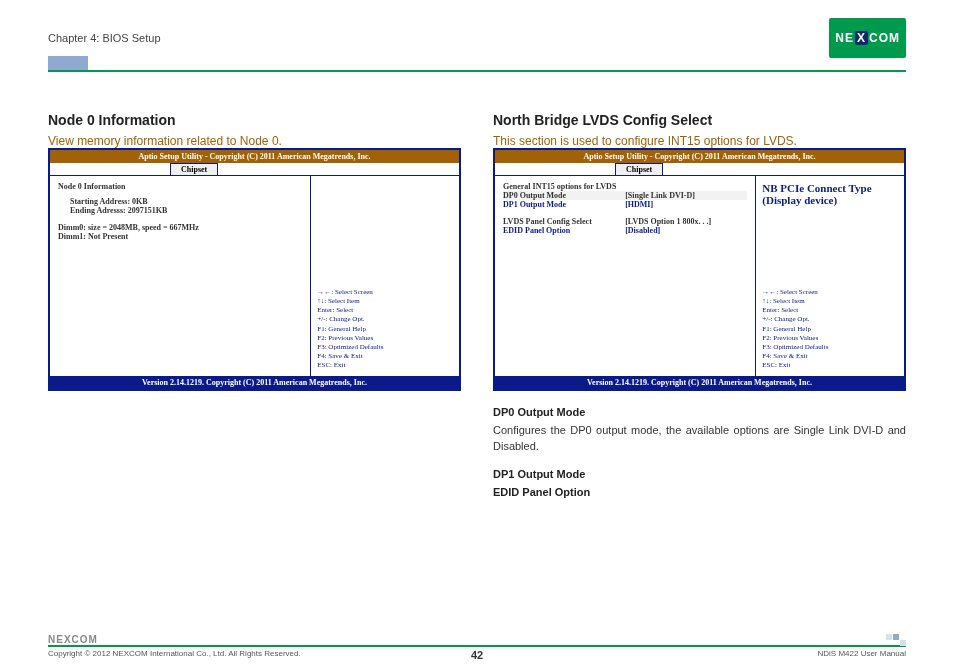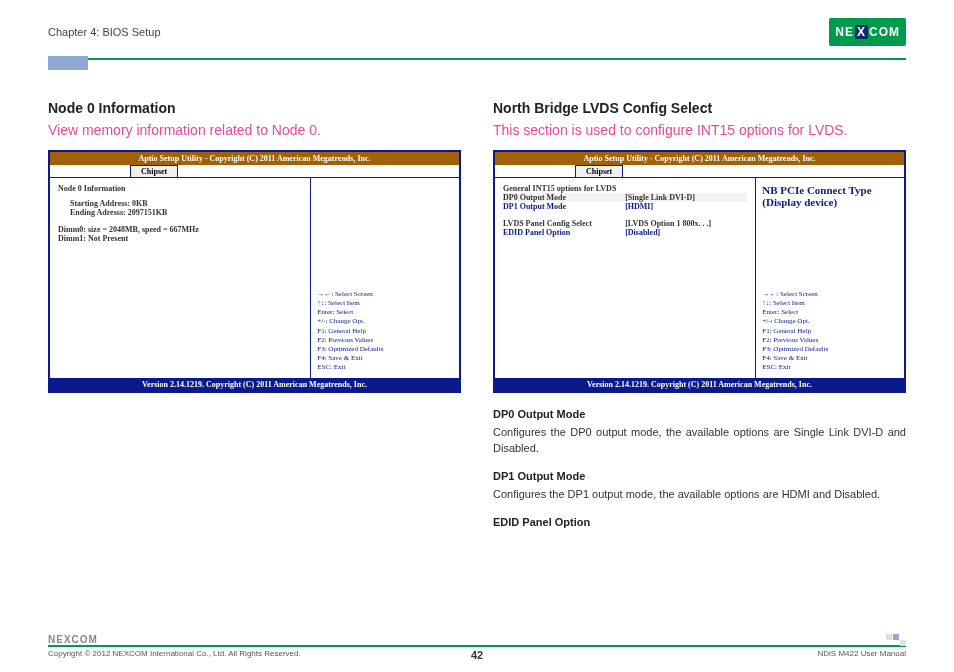--- a/index.html
+++ b/index.html
@@ -8,32 +8,32 @@
     font-size: 11px;
     color: #333;
     background: #fff;
     width: 954px;
     height: 672px;
     position: relative;
     padding: 18px 48px 0 48px;
   }
   .top-bar { display:flex; justify-content:space-between; align-items:center; margin-bottom:12px;}
   .chapter-title { font-size:11px; color:#444; }
-  .logo { height:28px; padding:3px 6px; background:#009a4d; color:#fff; font-weight:bold; font-size:12px; letter-spacing:1px; border-radius:2px; display:flex; align-items:center;}
+  .logo { height:40px; padding:3px 6px; background:#009a4d; color:#fff; font-weight:bold; font-size:12px; letter-spacing:1px; border-radius:2px; display:flex; align-items:center;}
   .logo .x { color:#fff; background:#0a2a6b; padding:0 2px; margin:0 1px; border-radius:2px;}
   .hr-top { border:none; border-top:2px solid #009a4d; margin:2px 0 8px 0;}
   .side-tab { position:absolute; left:48px; top:56px; width:40px; height:14px; background:#8faad0;}
   .columns { display:flex; gap:32px; margin-top:40px;}
   .col { width:50%; }
   .col h2 { font-size:14px; font-weight:bold; color:#222; margin-bottom:6px;}
-  .col p.lead { font-size:14px; color:#ec4899; margin-bottom:12px;}
+  .col p.lead { font-size:12px; color:#a16207; }
   .bios-box { border:2px solid #0a1a8a; width:100%; font-size:8px; font-family:'Times New Roman',serif; }
   .bios-header { background:#a16207; color:#fff; text-align:center; font-weight:bold; padding:2px 0;}
   .bios-tabs { background:#fff; border-bottom:1px solid #0a1a8a; padding:0; }
-  .bios-tabs .tab { display:inline-block; background:#f0f0f0; border:1px solid #0a1a8a; border-bottom:none; padding:1px 10px; margin-left:80px; font-weight:bold; color:#000;}
+  .bios-tabs .tab { display:inline-block; background:#f0f0f0; border:1px solid #0a1a8a; border-bottom:none; padding:1px 10px; margin-left:120px; font-weight:bold; color:#000;}
   .bios-body { display:flex; min-height:200px;}
   .bios-left { flex:1.8; border-right:1px solid #0a1a8a; padding:6px 8px; position:relative;}
   .bios-right { flex:1; padding:6px 6px; color:#0a1a8a; position:relative;}
   .bios-right .help-top { font-size:11px; font-weight:bold;}
   .bios-right .nav { position:absolute; bottom:6px; left:6px; right:6px; font-size:7px; line-height:1.3;}
   .bios-footer { background:#0a1a8a; color:#fff; text-align:center; font-weight:bold; padding:2px 0;}
   .bios-left .row { display:flex; }
   .bios-left .row .label { flex:1; }
   .bios-left .row .val { flex:1; }
   .bold { font-weight:bold; }
@@ -149,21 +149,20 @@
           </div>
         </div>
       </div>
       <div class="bios-footer">Version 2.14.1219. Copyright (C) 2011 American Megatrends, Inc.</div>
     </div>
 
     <div class="desc">
       <h3>DP0 Output Mode</h3>
       <p>Configures the DP0 output mode, the available options are Single Link DVI-D and Disabled.</p>
       <h3>DP1 Output Mode</h3>
-      <p>Configures the DP1 output mode, the available options are HDMI and Disabled.</p>
       <h3>EDID Panel Option</h3>
     </div>
   </div>
 </div>
 
 <div class="footer">
   <div class="footer-logo">NEXCOM</div>
   <div style="position:absolute; right:0; top:0;" class="footer-squares">
     <div class="sq light"></div>
       <div class="sq"></div>

